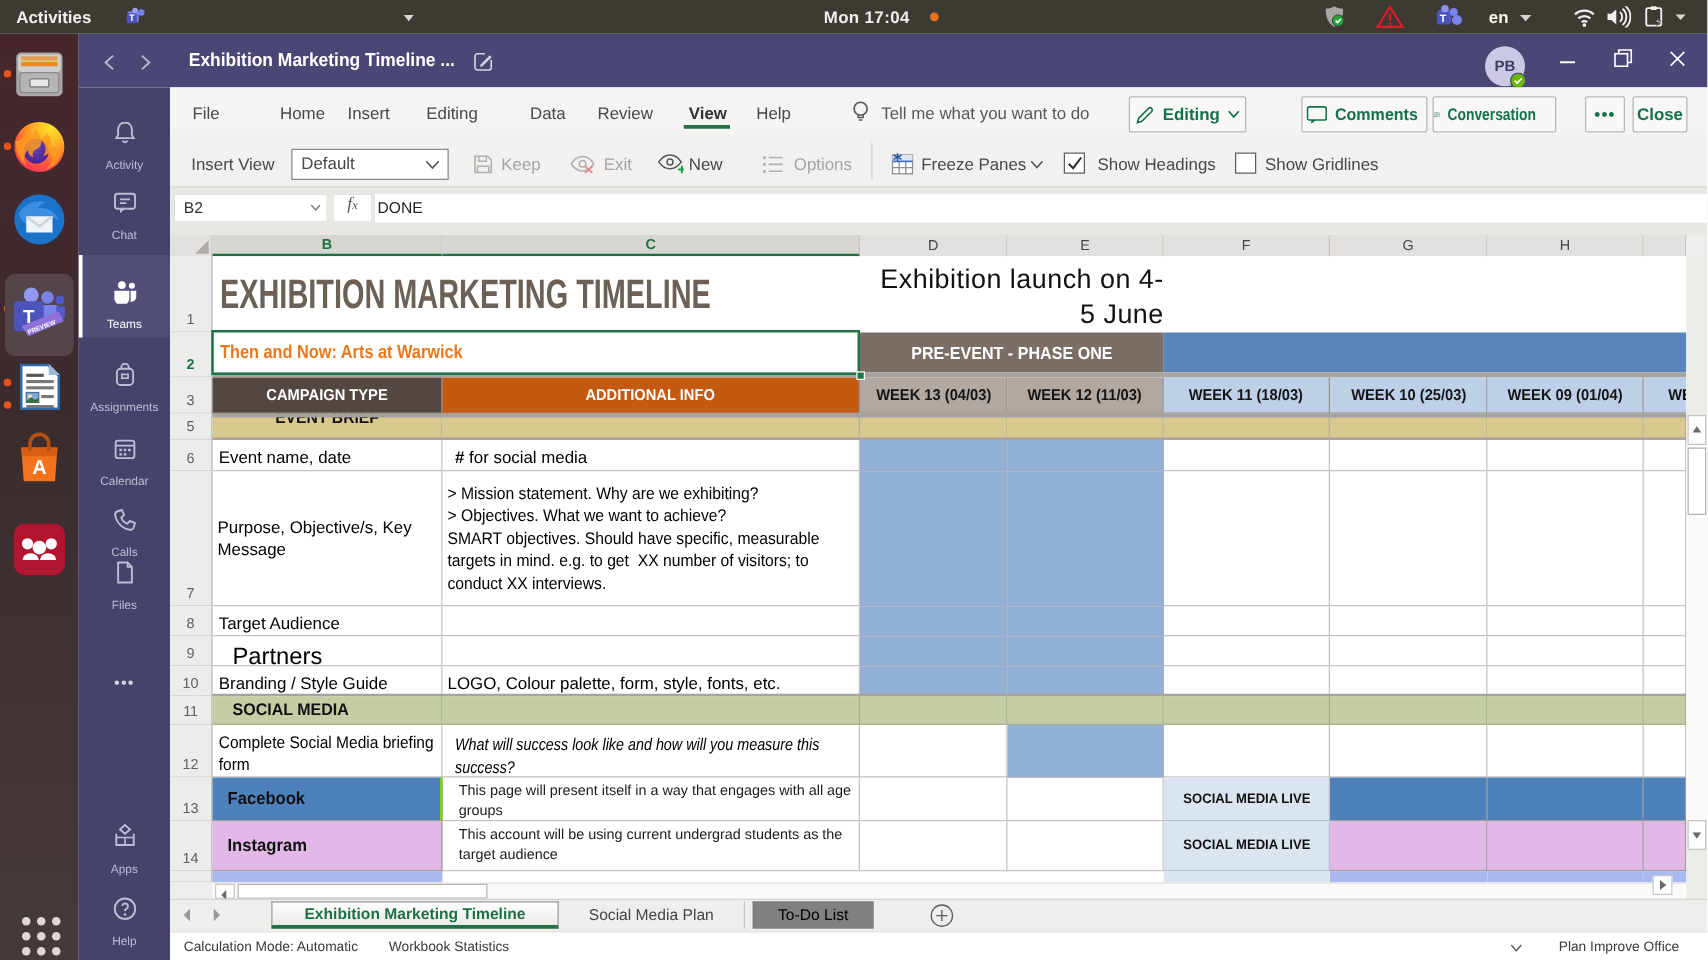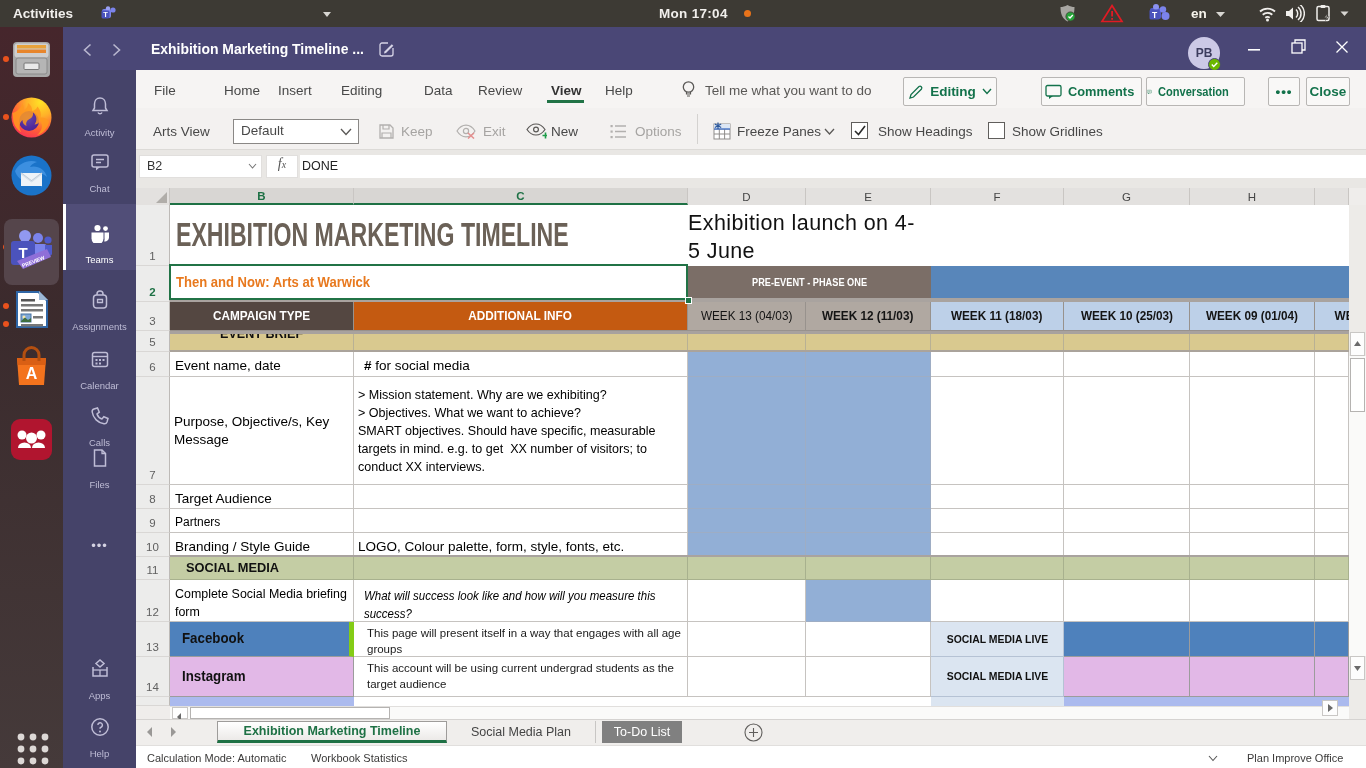--- a/index.html
+++ b/index.html
@@ -333,21 +333,21 @@
             <rect x="1" y="1.5" width="15" height="10.5" rx="1.5" fill="none" stroke="#13724b" stroke-width="1.3"></rect>
             <path d="M4 12 v3 l4 -3" fill="#13724b"></path>
             <path d="M4.5 5 h8 M4.5 8 h8" stroke="#13724b" stroke-width="1.2"></path>
           </svg>
           <span style="display:inline-block;transform:scaleX(.82);transform-origin:0 0;white-space:nowrap">Conversation</span>
         </div>
   <div class="gbtn" style="left:1132px;width:32px;letter-spacing:1px">•••</div>
   <div class="gbtn" style="left:1170px;width:44px">Close</div>
  </div>
  <div class="ctrlrow">
-  <div class="ci" style="left:17px;top:16px">Arts View</div>
+  <div class="ci" style="left:17px;top:16px">Insert View</div>
   <div class="ab" style="left:97px;top:11px;width:126px;height:25px;background:#fff;border:1px solid #8a8886;box-sizing:border-box"></div>
   <div class="ci" style="left:105px;top:15px">Default</div>
   <svg class="ab" style="left:204px;top:20px" width="12" height="8">
           <path d="M1 1 L6 6.5 L11 1" stroke="#5a5856" stroke-width="1.3" fill="none"></path>
         </svg>
   <svg class="ab" style="left:242px;top:15px" width="17" height="17" viewBox="0 0 17 17">
           <path d="M2 2 H12 L15 5 V15 H2 Z" fill="none" stroke="#b2b0ae" stroke-width="1.3"></path>
           <path d="M5 2 v4 h6 v-4 M4 15 v-5 h9 v5" fill="none" stroke="#b2b0ae" stroke-width="1.2"></path>
         </svg>
   <div class="ci cgray" style="left:265px;top:16px">Keep</div>
@@ -429,34 +429,34 @@
  <div class="rnum" style="top:307px;height:108px;">7</div>
  <div class="rnum" style="top:415px;height:24px;">8</div>
  <div class="rnum" style="top:439px;height:24px;">9</div>
  <div class="rnum" style="top:463px;height:24px;">10</div>
  <div class="rnum" style="top:487px;height:23px;">11</div>
  <div class="rnum" style="top:510px;height:42px;">12</div>
  <div class="rnum" style="top:552px;height:35px;">13</div>
  <div class="rnum" style="top:587px;height:40px;">14</div>
  <div class="rnum" style="top:627px;height:9px"></div>
  <div class="ab" style="left:40px;top:146px;font-size:33px;font-weight:bold;color:#6b6157;transform:scaleX(0.70);transform-origin:0 0;white-space:nowrap">EXHIBITION MARKETING TIMELINE</div>
- <div class="ab" style="left:552px;top:139px;width:243px;text-align:left;font-size:21.5px;color:#111;line-height:28px;letter-spacing:.4px">Exhibition launch on 4-<br>5 June</div>
+ <div class="ab" style="left:552px;top:139px;width:243px;text-align:right;font-size:21.5px;color:#111;line-height:28px;letter-spacing:.4px">Exhibition launch on 4-<br>5 June</div>
  <div class="cell" style="left:34px;top:196px;width:184px;height:32px;"></div>
- <div class="cell" style="left:552px;top:196px;width:243px;height:32px;background:#7b6e67;color:#fff;font-weight:bold;font-size:10px;display:flex;align-items:center;justify-content:center">
+ <div class="cell" style="left:552px;top:196px;width:243px;height:32px;background:#7b6e67;color:#fff;font-weight:bold;font-size:14px;display:flex;align-items:center;justify-content:center">
           <span style="transform:scaleX(.92)">PRE-EVENT - PHASE ONE</span>
         </div>
  <div class="cell" style="left:795px;top:196px;width:418px;height:32px;background:#5886ba"></div>
  <div class="ab" style="left:34px;top:228px;width:1179px;height:4px;background:#a9a39f"></div>
  <div class="cell" style="left:34px;top:232px;width:184px;height:29px;background:#544741;color:#fff;font-weight:bold;font-size:12.5px;display:flex;align-items:center;justify-content:center;border-right:1px solid #98928d;border-bottom:1px solid #98928d">
           <span style="transform:scaleX(.94);white-space:nowrap">CAMPAIGN TYPE</span>
         </div>
  <div class="cell" style="left:218px;top:232px;width:334px;height:29px;background:#c45a11;color:#fff;font-weight:bold;font-size:12.5px;display:flex;align-items:center;justify-content:center;border-right:1px solid #98928d;border-bottom:1px solid #98928d">
           <span style="transform:scaleX(.94);white-space:nowrap">ADDITIONAL INFO</span>
         </div>
- <div class="cell" style="left:552px;top:232px;width:118px;height:29px;background:#b0a8a1;color:#141414;font-weight:normal;font-size:12.5px;display:flex;align-items:center;justify-content:center;border-right:1px solid #98928d;border-bottom:1px solid #98928d">
+ <div class="cell" style="left:552px;top:232px;width:118px;height:29px;background:#b0a8a1;color:#141414;font-weight:bold;font-size:12.5px;display:flex;align-items:center;justify-content:center;border-right:1px solid #98928d;border-bottom:1px solid #98928d">
           <span style="transform:scaleX(.94);white-space:nowrap">WEEK 13 (04/03)</span>
         </div>
  <div class="cell" style="left:670px;top:232px;width:125px;height:29px;background:#b0a8a1;color:#141414;font-weight:bold;font-size:12.5px;display:flex;align-items:center;justify-content:center;border-right:1px solid #98928d;border-bottom:1px solid #98928d">
           <span style="transform:scaleX(.94);white-space:nowrap">WEEK 12 (11/03)</span>
         </div>
  <div class="cell" style="left:795px;top:232px;width:133px;height:29px;background:#bdd0e8;color:#141414;font-weight:bold;font-size:12.5px;display:flex;align-items:center;justify-content:center;border-right:1px solid #98928d;border-bottom:1px solid #98928d">
           <span style="transform:scaleX(.94);white-space:nowrap">WEEK 11 (18/03)</span>
         </div>
  <div class="cell" style="left:928px;top:232px;width:126px;height:29px;background:#bdd0e8;color:#141414;font-weight:bold;font-size:12.5px;display:flex;align-items:center;justify-content:center;border-right:1px solid #98928d;border-bottom:1px solid #98928d">
           <span style="transform:scaleX(.94);white-space:nowrap">WEEK 10 (25/03)</span>
@@ -515,21 +515,21 @@
  <div class="cell" style="left:670px;top:463px;width:125px;height:24px;background:#92afd6;border-right:1px solid #9eadc4;border-bottom:1px solid #9eadc4;"></div>
  <div class="cell" style="left:795px;top:463px;width:133px;height:24px;border-right:1px solid #c6c3c0;border-bottom:1px solid #c6c3c0;"></div>
  <div class="cell" style="left:928px;top:463px;width:126px;height:24px;border-right:1px solid #c6c3c0;border-bottom:1px solid #c6c3c0;"></div>
  <div class="cell" style="left:1054px;top:463px;width:125px;height:24px;border-right:1px solid #c6c3c0;border-bottom:1px solid #c6c3c0;"></div>
  <div class="cell" style="left:1179px;top:463px;width:34px;height:24px;border-right:1px solid #c6c3c0;border-bottom:1px solid #c6c3c0;"></div>
  <div class="ab" style="left:39px;top:288px;font-size:13.5px;">Event name, date</div>
  <div class="ab" style="left:228px;top:288px;font-size:13.5px;"><b>#</b> for social media</div>
  <div class="ab" style="left:38px;top:343px;font-size:13.5px;line-height:18px">Purpose, Objective/s, Key<br>Message</div>
  <div class="ab" style="left:222px;top:316px;font-size:13.5px;line-height:18px;transform:scaleX(.93);transform-origin:0 0;white-space:nowrap">&gt; Mission statement. Why are we exhibiting?<br>&gt; Objectives. What we want to achieve?<br>SMART objectives. Should have specific, measurable<br>targets in mind. e.g. to get&nbsp; XX number of visitors; to<br>conduct XX interviews.</div>
  <div class="ab" style="left:39px;top:421px;font-size:13.5px;">Target Audience</div>
- <div class="ab" style="left:39px;top:445px;font-size:12px;">Partners</div>
+ <div class="ab" style="left:50px;top:445px;font-size:19px;">Partners</div>
  <div class="ab" style="left:39px;top:469px;font-size:13.5px;">Branding / Style Guide</div>
  <div class="ab" style="left:222px;top:469px;font-size:13.5px;">LOGO, Colour palette, form, style, fonts, etc.</div>
  <div class="ab" style="left:34px;top:485px;width:1179px;height:2px;background:#a9a39f"></div>
  <div class="cell" style="left:34px;top:487px;width:184px;height:23px;background:#c4cda4;border-right:1px solid #a8b18e;border-bottom:1px solid #a8b18e;">
           <div style="position:absolute;left:16px;top:3px;font-weight:bold;font-size:13.5px;color:#111"><span style="display:inline-block;transform:scaleX(.95);transform-origin:0 0">SOCIAL MEDIA</span></div>
         </div>
  <div class="cell" style="left:218px;top:487px;width:334px;height:23px;background:#c4cda4;border-right:1px solid #a8b18e;border-bottom:1px solid #a8b18e;"></div>
  <div class="cell" style="left:552px;top:487px;width:118px;height:23px;background:#c4cda4;border-right:1px solid #a8b18e;border-bottom:1px solid #a8b18e;"></div>
  <div class="cell" style="left:670px;top:487px;width:125px;height:23px;background:#c4cda4;border-right:1px solid #a8b18e;border-bottom:1px solid #a8b18e;"></div>
  <div class="cell" style="left:795px;top:487px;width:133px;height:23px;background:#c4cda4;border-right:1px solid #a8b18e;border-bottom:1px solid #a8b18e;"></div>
@@ -539,21 +539,21 @@
  <div class="cell" style="left:34px;top:510px;width:184px;height:42px;border-right:1px solid #c6c3c0;border-bottom:1px solid #c6c3c0;"></div>
  <div class="cell" style="left:218px;top:510px;width:334px;height:42px;border-right:1px solid #c6c3c0;border-bottom:1px solid #c6c3c0;"></div>
  <div class="cell" style="left:552px;top:510px;width:118px;height:42px;border-right:1px solid #c6c3c0;border-bottom:1px solid #c6c3c0;"></div>
  <div class="cell" style="left:670px;top:510px;width:125px;height:42px;background:#92afd6;border-right:1px solid #9eadc4;border-bottom:1px solid #9eadc4;"></div>
  <div class="cell" style="left:795px;top:510px;width:133px;height:42px;border-right:1px solid #c6c3c0;border-bottom:1px solid #c6c3c0;"></div>
  <div class="cell" style="left:928px;top:510px;width:126px;height:42px;border-right:1px solid #c6c3c0;border-bottom:1px solid #c6c3c0;"></div>
  <div class="cell" style="left:1054px;top:510px;width:125px;height:42px;border-right:1px solid #c6c3c0;border-bottom:1px solid #c6c3c0;"></div>
  <div class="cell" style="left:1179px;top:510px;width:34px;height:42px;border-right:1px solid #c6c3c0;border-bottom:1px solid #c6c3c0;"></div>
  <div class="ab" style="left:39px;top:515px;font-size:13.5px;line-height:18px;transform:scaleX(.92);transform-origin:0 0;white-space:nowrap">Complete Social Media briefing<br>form</div>
  <div class="ab" style="left:228px;top:517px;font-size:13.5px;line-height:18px;transform:scaleX(.85);transform-origin:0 0;white-space:nowrap"><i>What will success look like and how will you measure this<br>success?</i></div>
- <div class="cell" style="left:34px;top:552px;width:184px;height:35px;background:#4e81bc;border-right:5px solid #84cc16;border-bottom:1px solid #9c9c9c;">
+ <div class="cell" style="left:34px;top:552px;width:184px;height:35px;background:#4e81bc;border-right:2px solid #84cc16;border-bottom:1px solid #9c9c9c;">
           <div style="position:absolute;left:12px;top:8px;font-weight:bold;font-size:14px;color:#111"><span style="display:inline-block;transform:scaleX(.95);transform-origin:0 0">Facebook</span></div>
         </div>
  <div class="cell" style="left:218px;top:552px;width:334px;height:35px;border-right:1px solid #c6c3c0;border-bottom:1px solid #c6c3c0;">
           <div style="position:absolute;left:13px;top:3px;font-size:11.5px;line-height:16px;color:#1a1a1a">This page will present itself in a way that engages with all age<br>groups</div>
         </div>
  <div class="cell" style="left:552px;top:552px;width:118px;height:35px;border-right:1px solid #c6c3c0;border-bottom:1px solid #c6c3c0;"></div>
  <div class="cell" style="left:670px;top:552px;width:125px;height:35px;border-right:1px solid #c6c3c0;border-bottom:1px solid #c6c3c0;"></div>
  <div class="cell" style="left:795px;top:552px;width:133px;height:35px;background:#dbe5f1;border-right:1px solid #b5c2d4;border-bottom:1px solid #b5c2d4;">
           <div style="position:absolute;left:0;right:0;top:11px;text-align:center;font-weight:bold;font-size:11px;color:#111"><span style="display:inline-block;transform:scaleX(.95)">SOCIAL MEDIA LIVE</span></div>
         </div>
@@ -608,21 +608,21 @@
  <div class="ab" style="left:1186px;top:630px;width:16px;height:16px;background:#fdfdfd;border:1px solid #c9c7c5;box-sizing:border-box"><svg width="14" height="14">
             <path d="M5 3 L10 7 L5 11 Z" fill="#6a6a6a"></path>
           </svg></div>
  <div class="ab" style="left:0;top:649px;width:1230px;height:26px;background:#f0eeec;border-top:1px solid #d5d3d1;box-sizing:border-box"></div>
  <svg class="ab" style="left:8px;top:656px" width="36" height="12">
           <path d="M8 1 L3 6 L8 11 Z" fill="#9a9896"></path>
           <path d="M27 1 L32 6 L27 11 Z" fill="#9a9896"></path>
         </svg>
  <div class="ab" style="left:81px;top:651px;width:230px;height:22px;background:linear-gradient(180deg,#ffffff,#eceae8);border:1px solid #9e9c9a;border-bottom:3px solid #1e7145;box-sizing:border-box;display:flex;align-items:center;justify-content:center;font-size:12.5px;font-weight:bold;color:#1e7145">Exhibition Marketing Timeline</div>
  <div class="ab" style="left:311px;top:651px;width:149px;height:22px;border-right:1px solid #c8c6c4;display:flex;align-items:center;justify-content:center;font-size:12.5px;color:#444;box-sizing:border-box">Social Media Plan</div>
- <div class="ab" style="left:466px;top:651px;width:80px;height:22px;background:#808080;display:flex;align-items:center;justify-content:center;font-size:12.5px;color:#ffffff;box-sizing:border-box">To-Do List</div>
+ <div class="ab" style="left:466px;top:651px;width:97px;height:22px;background:#808080;display:flex;align-items:center;justify-content:center;font-size:12.5px;color:#000000;box-sizing:border-box">To-Do List</div>
  <svg class="ab" style="left:608px;top:653px" width="19" height="19">
           <circle cx="9.5" cy="9.5" r="8.5" fill="none" stroke="#605e5c" stroke-width="1.1"></circle>
           <path d="M9.5 5 V14 M5 9.5 H14" stroke="#605e5c" stroke-width="1.1"></path>
         </svg>
  <div class="ab" style="left:0;top:675px;width:1230px;height:23px;background:#fff;border-top:1px solid #e1dfdd;box-sizing:border-box"></div>
  <div class="ab" style="left:11px;top:682px;font-size:11px;color:#3b3a39">Calculation Mode: Automatic</div>
  <div class="ab" style="left:175px;top:682px;font-size:11px;color:#3b3a39">Workbook Statistics</div>
  <svg class="ab" style="left:1072px;top:685px" width="10" height="7">
           <path d="M1 1 L5 5.5 L9 1" stroke="#555" stroke-width="1.1" fill="none"></path>
         </svg>

